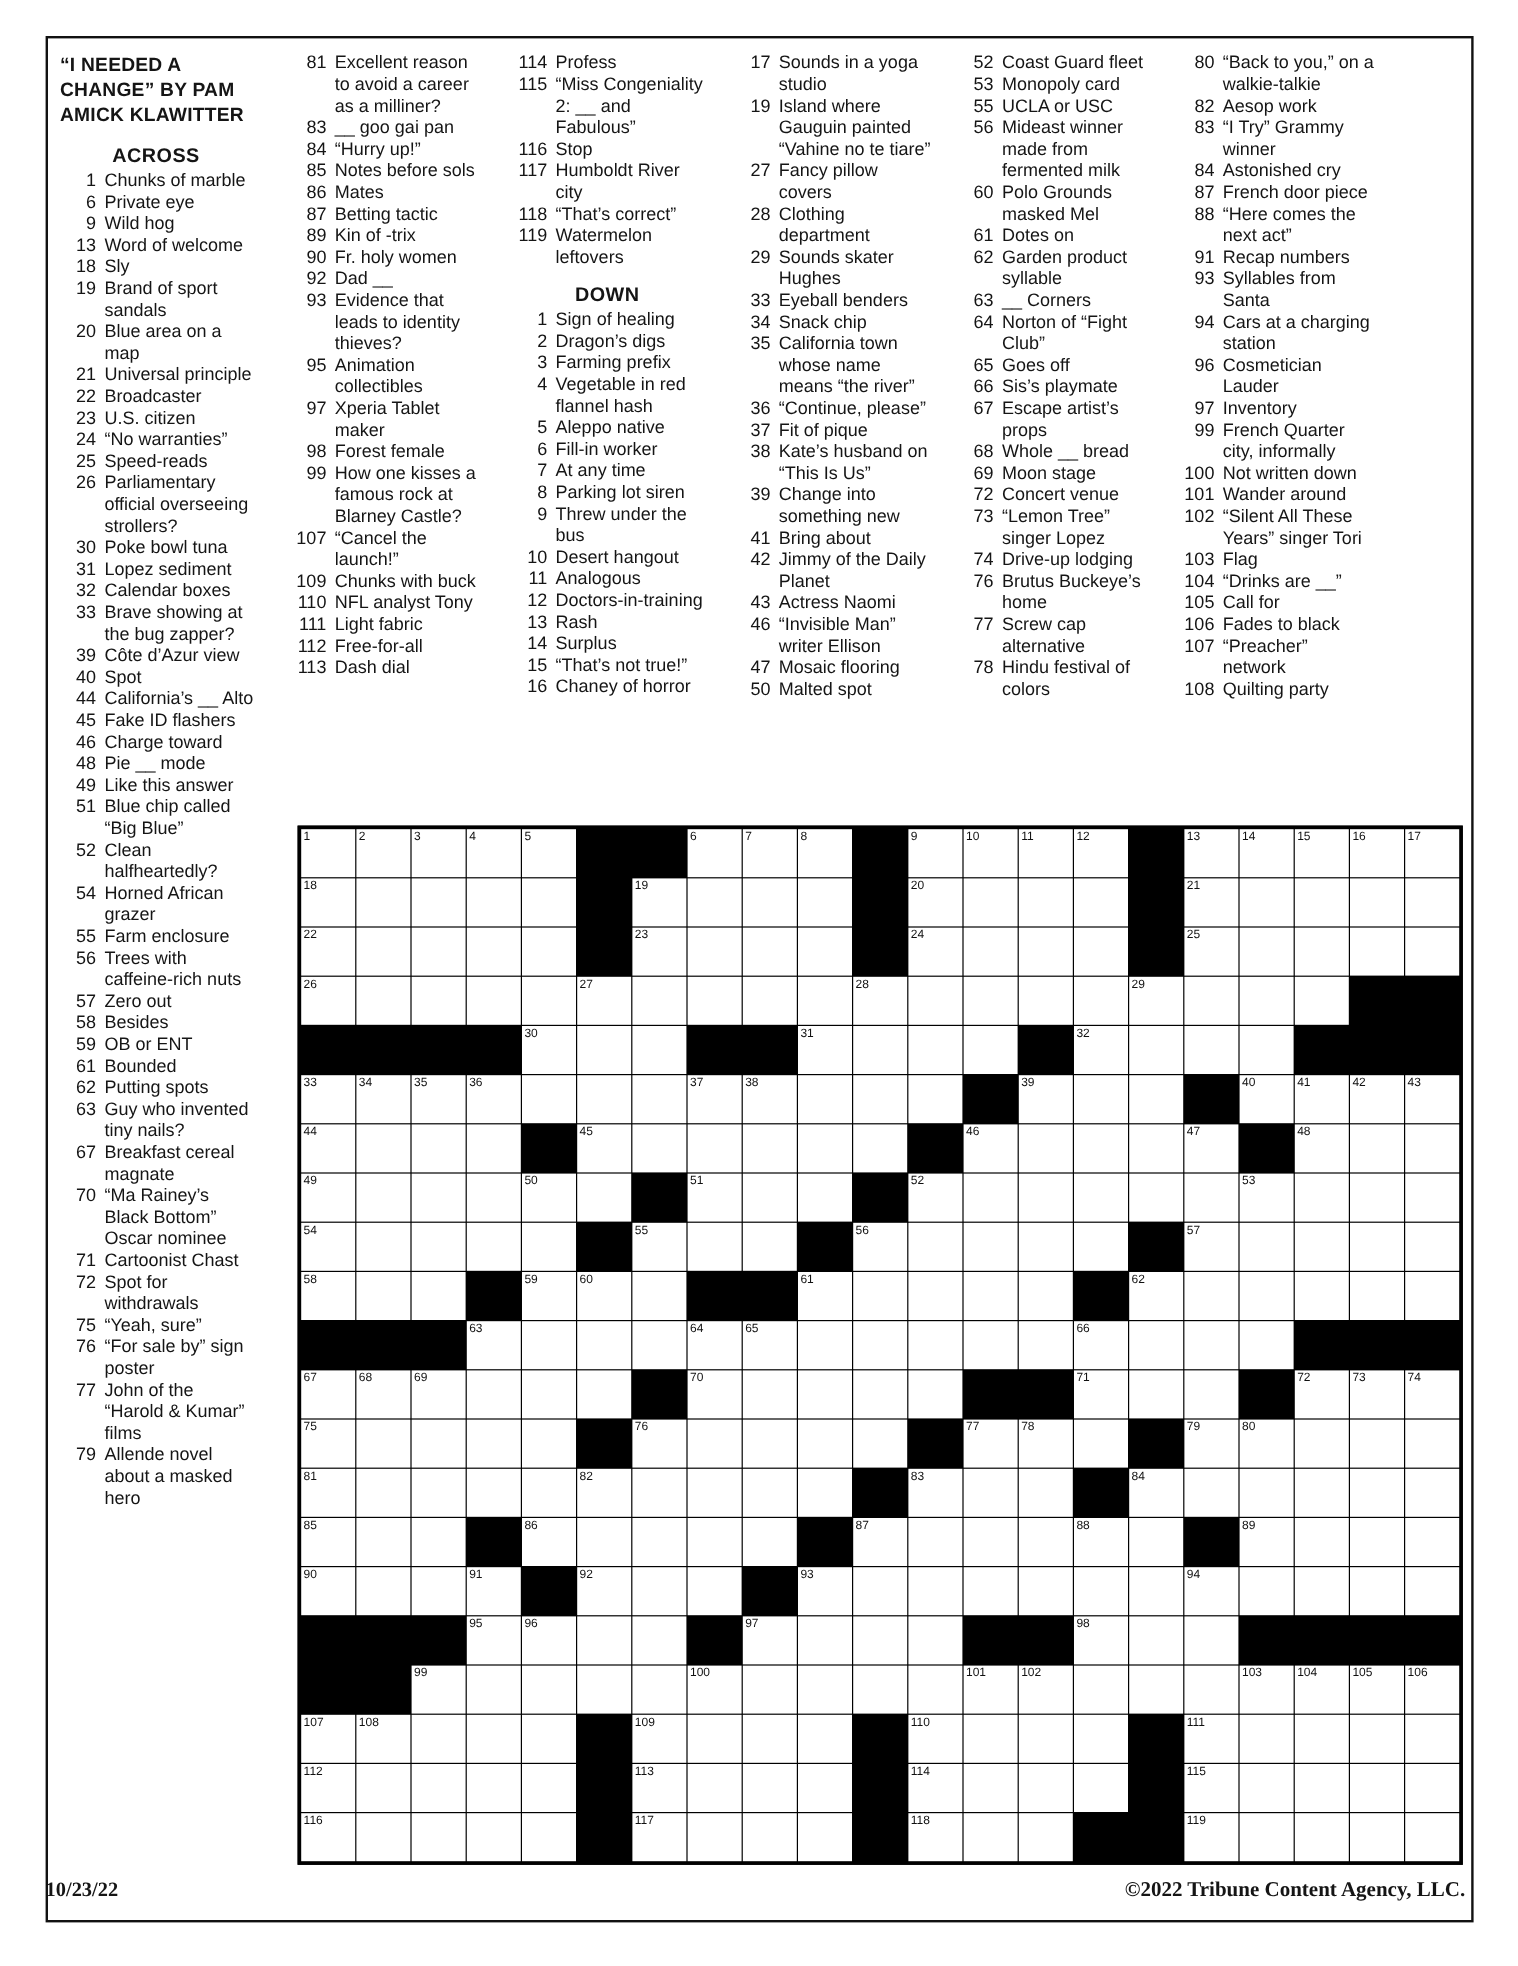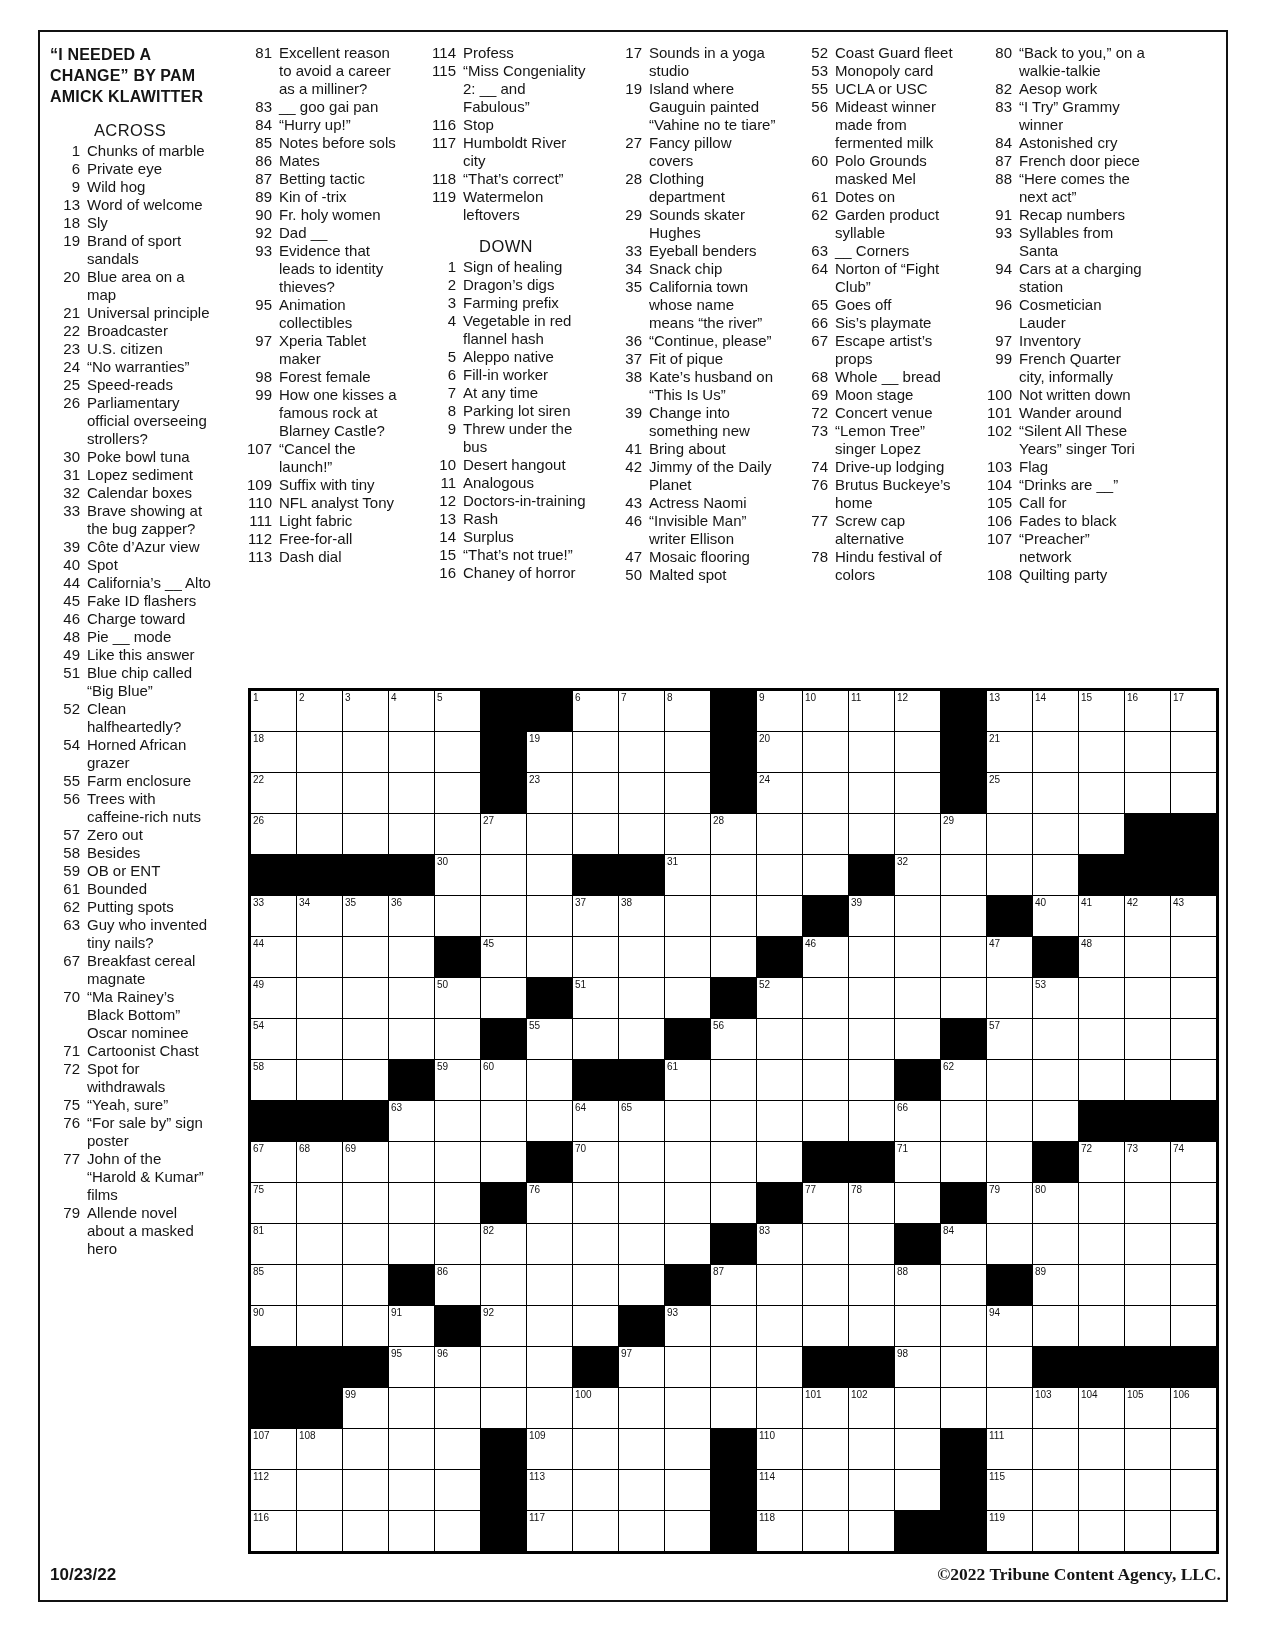--- a/index.html
+++ b/index.html
@@ -8,32 +8,32 @@
   .frame{position:absolute;left:38px;top:30px;width:1190px;height:1572px;
          border:2px solid #111;box-sizing:border-box;pointer-events:none;}
   .col{position:absolute;top:44px;}
   .col1{left:50px;width:186px;top:44px;}
   .col2{left:242px;width:182px;}
   .col3{left:426px;width:184px;}
   .col4{left:612px;width:184px;}
   .col5{left:798px;width:184px;}
   .col6{left:982px;width:206px;}
   .title{width:176px;font-size:16px;line-height:21px;font-weight:bold;letter-spacing:.2px;margin-bottom:14px;}
-  .list-header{font-size:16.5px;font-weight:normal;text-align:center;width:160px;margin:0 0 2px 0;letter-spacing:.4px;}
+  .list-header{font-size:16.5px;font-weight:bold;text-align:center;width:160px;margin:0 0 2px 0;letter-spacing:.4px;}
   .down-header{margin-top:13px;}
   .clue{display:flex;font-size:15px;line-height:18px;}
   .clue .n{flex:none;width:30px;text-align:right;padding-right:7px;}
   .clue .t{max-width:127px;}
   .grid{position:absolute;left:248px;top:688px;display:grid;
         grid-template-columns:repeat(21,45px);grid-auto-rows:40px;gap:1px;
         background:#000;border:3px solid #000;width:max-content;}
   .cell{background:#fff;position:relative;}
   .cell.black{background:#000;}
   .cell .num{position:absolute;top:1px;left:2px;font-size:10px;line-height:11px;color:#111;}
-  .footer-date{position:absolute;left:50px;top:1565px;font-size:17px;font-weight:bold;}
+  .footer-date{position:absolute;left:38px;top:1565px;font-size:17px;font-weight:bold;font-family:Liberation Serif, serif;}
   .footer-copy{position:absolute;right:44px;top:1564px;font-size:17.5px;font-weight:bold;
                font-family:"Liberation Serif",serif;text-align:center;}
 </style>
 </head>
 <body>
 
 <div class="page">
   <div class="frame"></div>
 
   <div class="col col1">
@@ -272,21 +272,21 @@
         <div class="clue">
           <span class="n">99</span>
           <span class="t">How one kisses a famous rock at Blarney Castle?</span>
         </div>
         <div class="clue">
           <span class="n">107</span>
           <span class="t">“Cancel the launch!”</span>
         </div>
         <div class="clue">
           <span class="n">109</span>
-          <span class="t">Suffix with tiny</span>
+          <span class="t">Chunks with buck</span>
         </div>
         <div class="clue">
           <span class="n">110</span>
           <span class="t">NFL analyst Tony</span>
         </div>
         <div class="clue">
           <span class="n">111</span>
           <span class="t">Light fabric</span>
         </div>
         <div class="clue">

